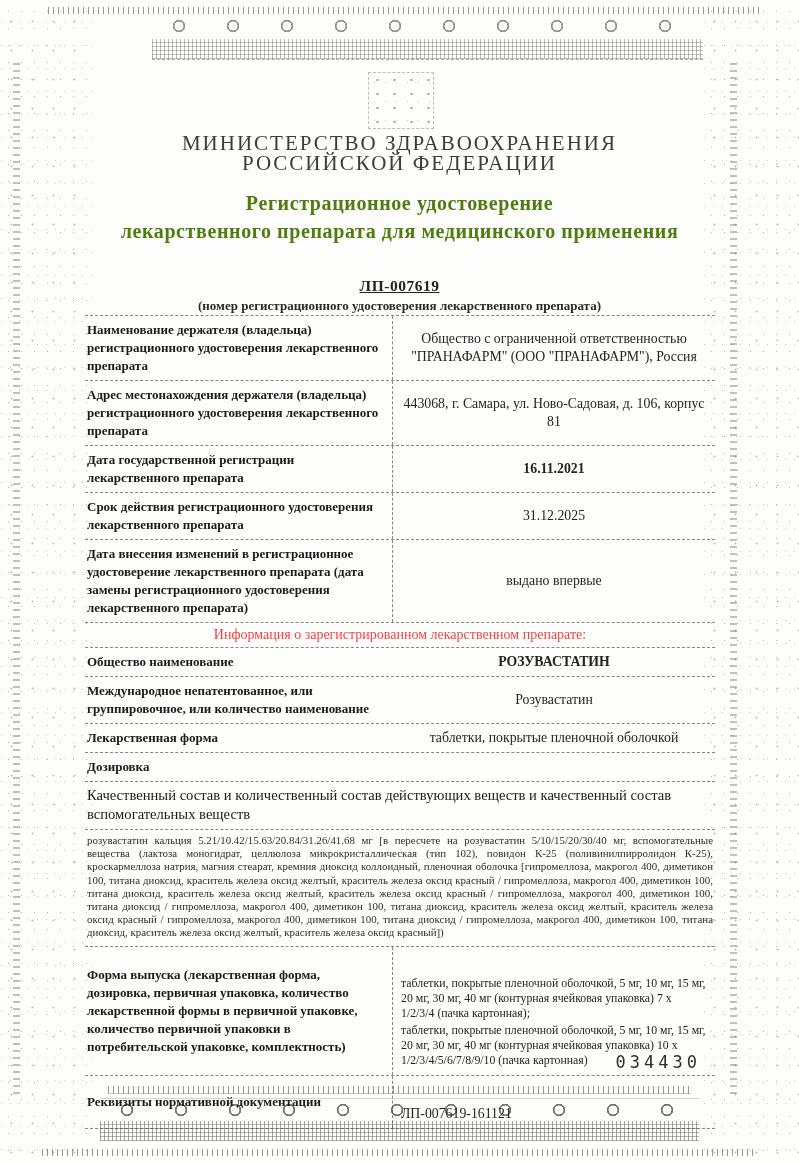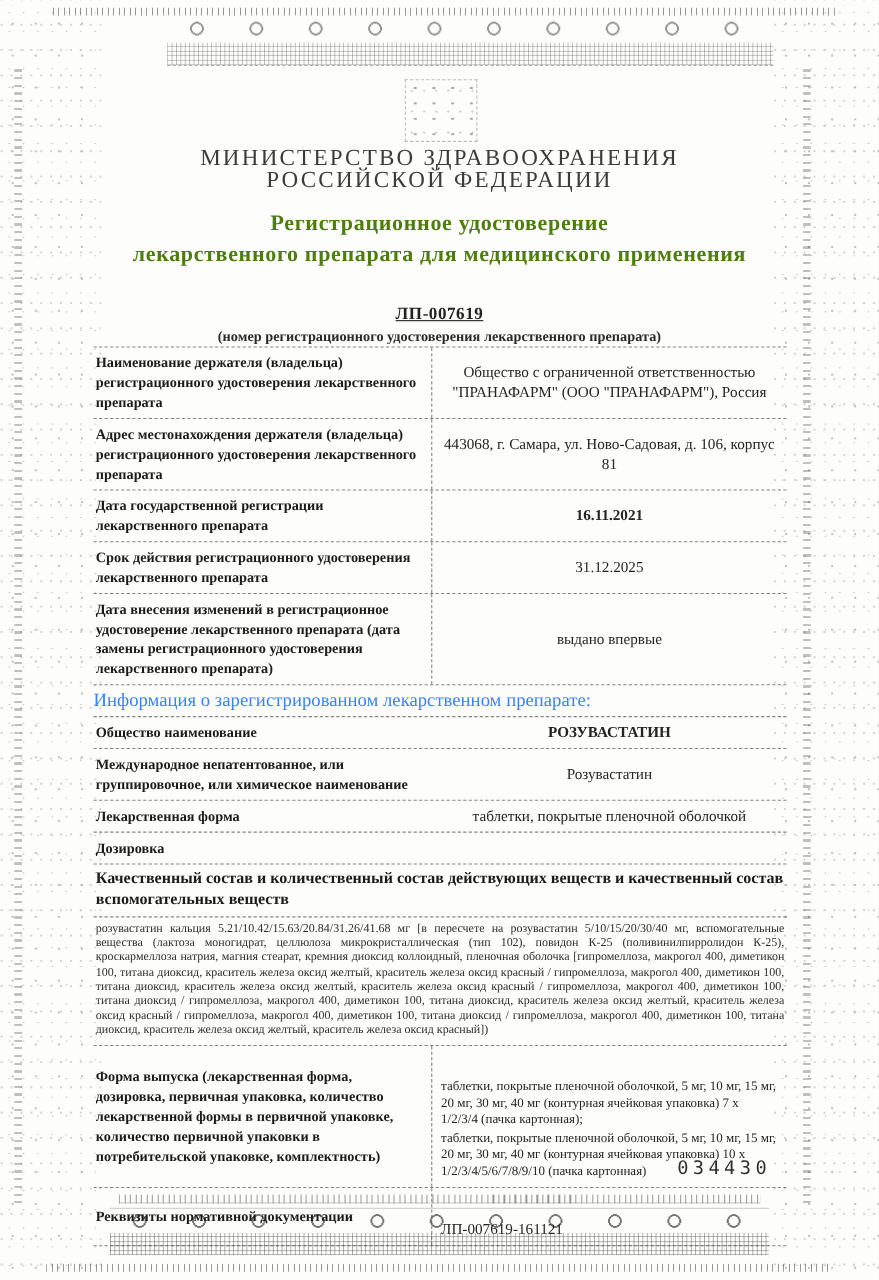--- a/index.html
+++ b/index.html
@@ -83,24 +83,24 @@
     font-weight:bold;font-size:13px;line-height:18px;
     padding:5px 10px 5px 2px;color:#1b1b1b;
   }
   .row.with-div .lbl{border-right:1px dashed rgba(70,70,70,.65);align-self:stretch;display:flex;align-items:center;}
   .val{font-size:13.8px;line-height:18px;text-align:center;padding:5px 8px;color:#242424;}
   .val.v-bold{font-weight:bold;}
   .val.v-left{text-align:left;margin-top:24px;}
   .val.small{font-size:11.8px;line-height:15px;}
   .val p{margin:0 0 2px 0;}
   .mid-heading{
-    font-size:17px;padding:4px 0;color:#3b82f6;
+    text-align:center;font-size:14px;padding:4px 0;color:#ef4444;
   }
   .comp-heading{
-    font-weight:bold;font-size:14.6px;line-height:19px;padding:4px 0 5px 2px;color:#1b1b1b;
+    font-weight:normal;font-size:14.6px;line-height:19px;padding:4px 0 5px 2px;color:#1b1b1b;
   }
   .comp-text{
     font-size:10.9px;line-height:13.2px;text-align:justify;
     padding:4px 2px 6px 2px;color:#2e2e2e;
   }
   
   .serial{
     position:absolute;top:1052px;right:98px;
     font-family:"DejaVu Sans Mono", monospace;
     font-size:17px;letter-spacing:4px;color:#2f2f2f;
@@ -161,21 +161,21 @@
     </div>
 
     <div class="block mid-heading">Информация о зарегистрированном лекарственном препарате:</div>
 
     <div class="block row">
       <div class="lbl">Общество наименование</div>
       <div class="val v-bold">РОЗУВАСТАТИН</div>
     </div>
 
     <div class="block row">
-      <div class="lbl">Международное непатентованное, или группировочное, или химическое наименование</div>
+      <div class="lbl">Международное непатентованное, или группировочное, или количество наименование</div>
       <div class="val">Розувастатин</div>
     </div>
 
     <div class="block row">
       <div class="lbl">Лекарственная форма</div>
       <div class="val">таблетки, покрытые пленочной оболочкой</div>
     </div>
 
     <div class="block row">
       <div class="lbl">Дозировка</div>

